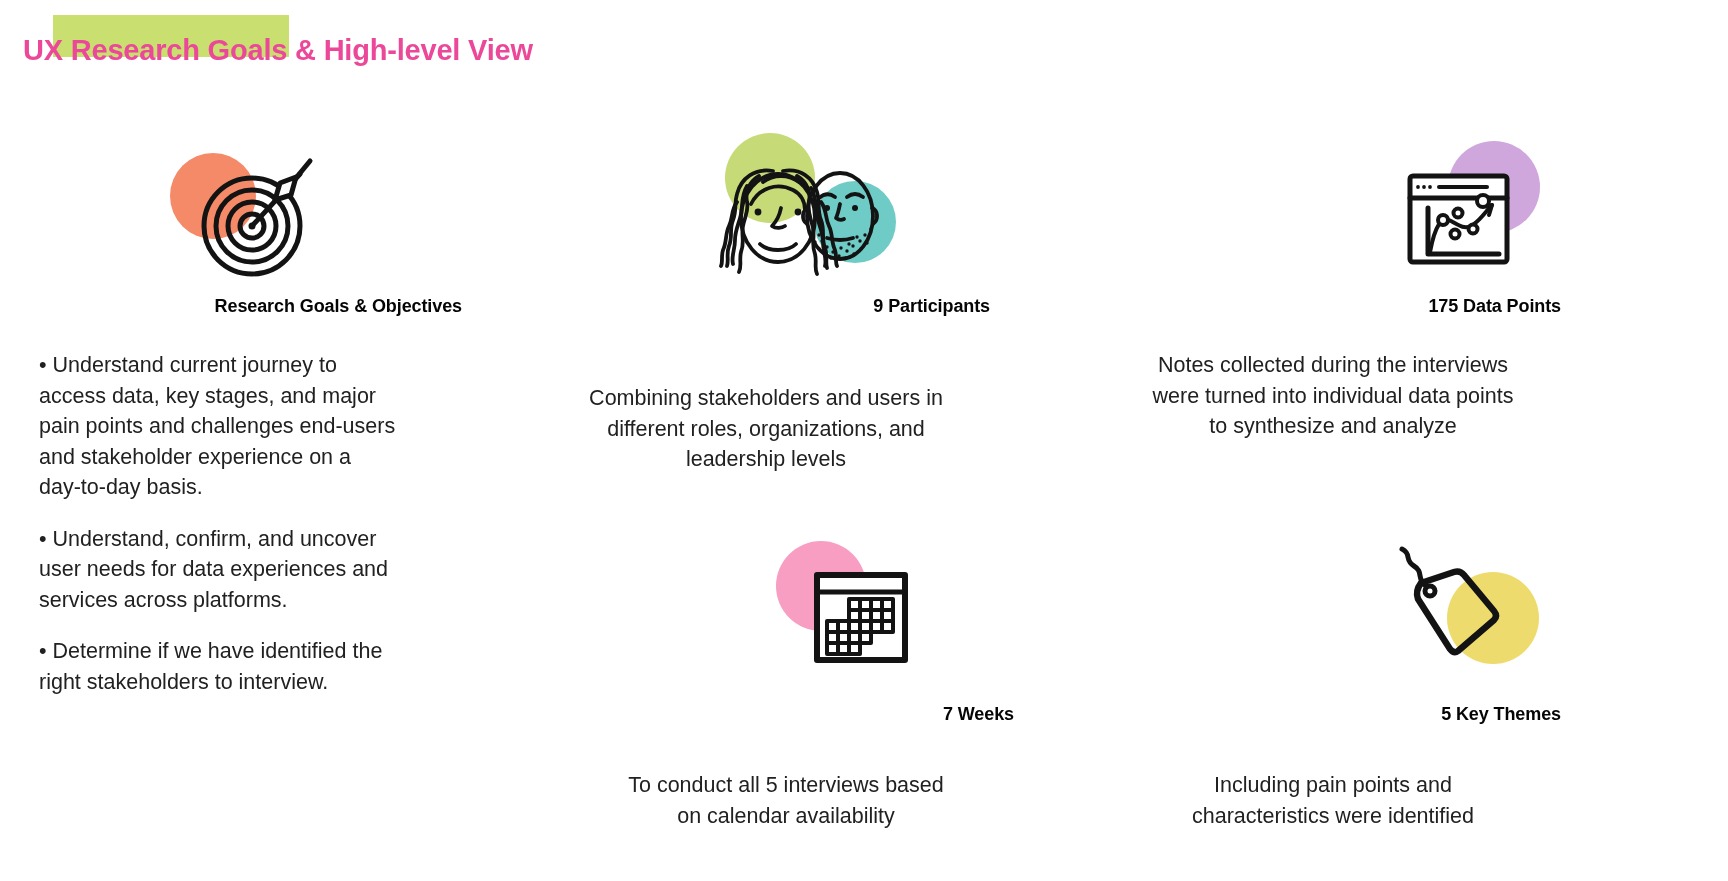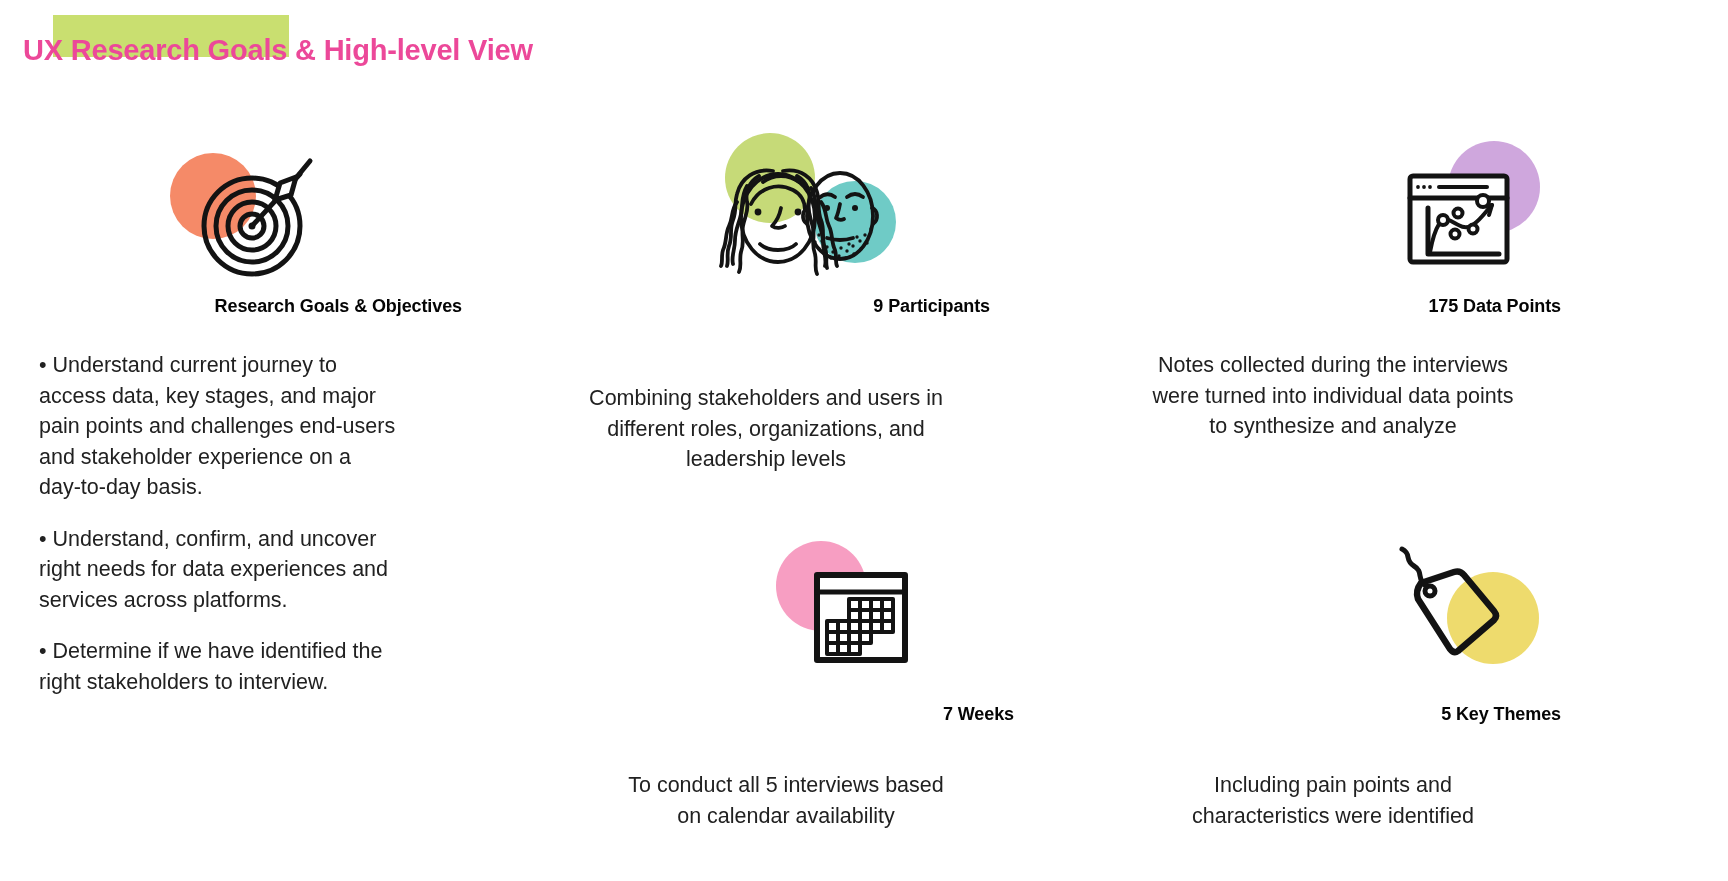--- a/index.html
+++ b/index.html
@@ -182,21 +182,21 @@
   <h2 class="abs heading" id="h-weeks">7 Weeks</h2>
   <h2 class="abs heading" id="h-themes">5 Key Themes</h2>
 
   <div class="abs" id="goals-bullets">
     <p class="body-text">• Understand current journey to
 access data, key stages, and major
 pain points and challenges end-users
 and stakeholder experience on a
 day-to-day basis.</p>
     <p class="body-text">• Understand, confirm, and uncover
-right needs for data experiences and
+user needs for data experiences and
 services across platforms.</p>
     <p class="body-text">• Determine if we have identified the
 right stakeholders to interview.</p>
   </div>
   <p class="abs body-text center" id="p-participants">Combining stakeholders and users in
 different roles, organizations, and
 leadership levels</p>
   <p class="abs body-text center" id="p-datapoints">Notes collected during the interviews
 were turned into individual data points
 to synthesize and analyze</p>

